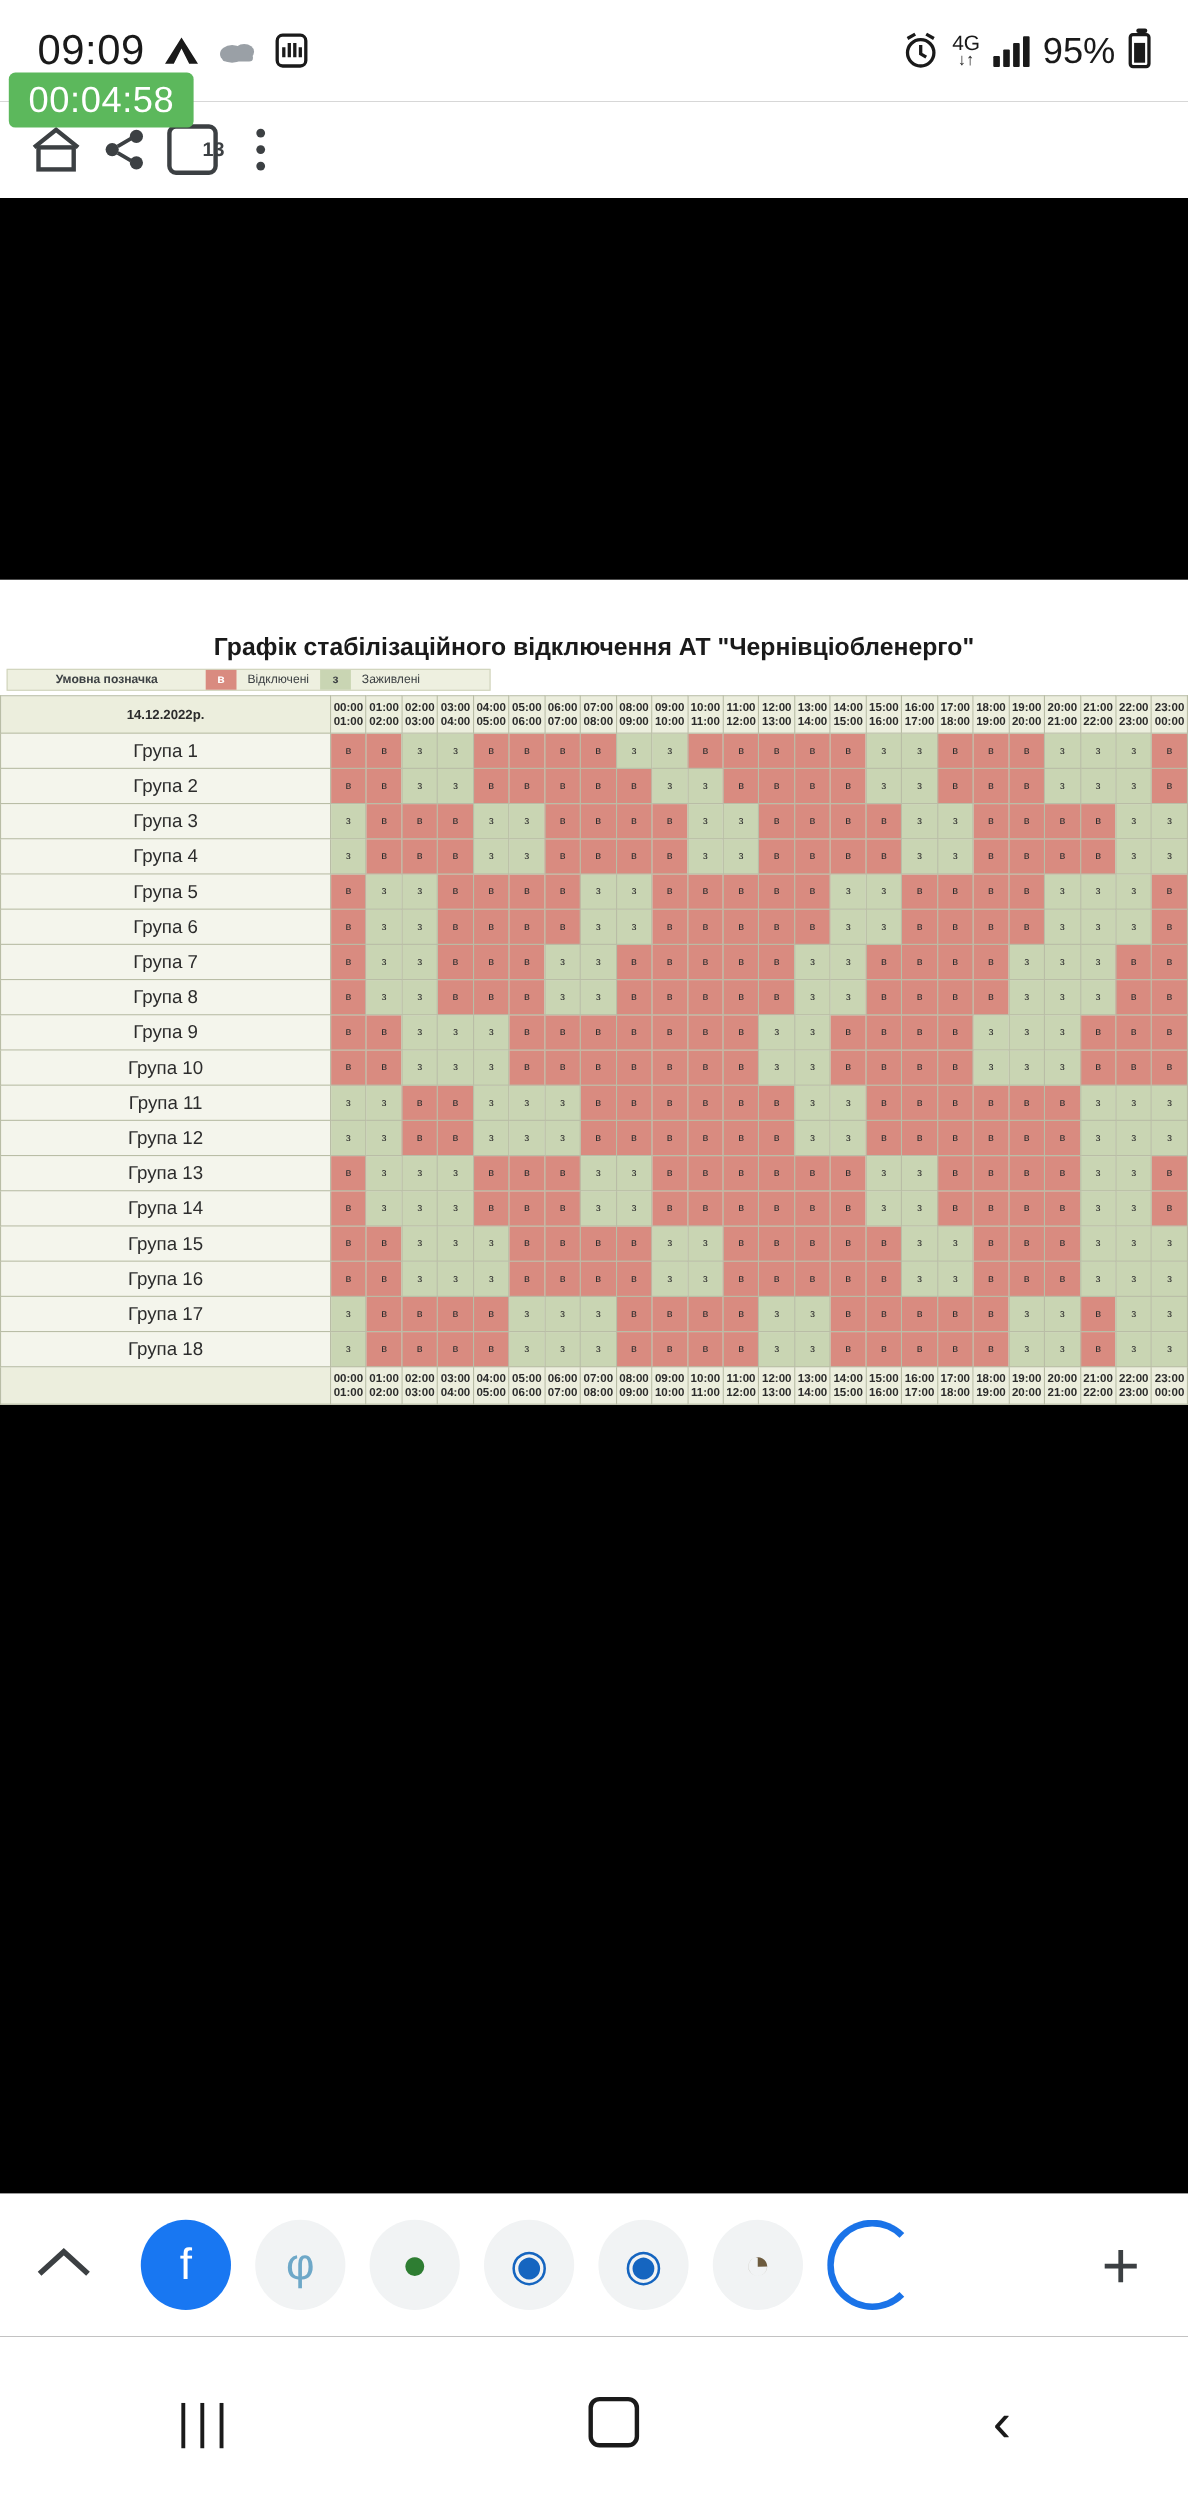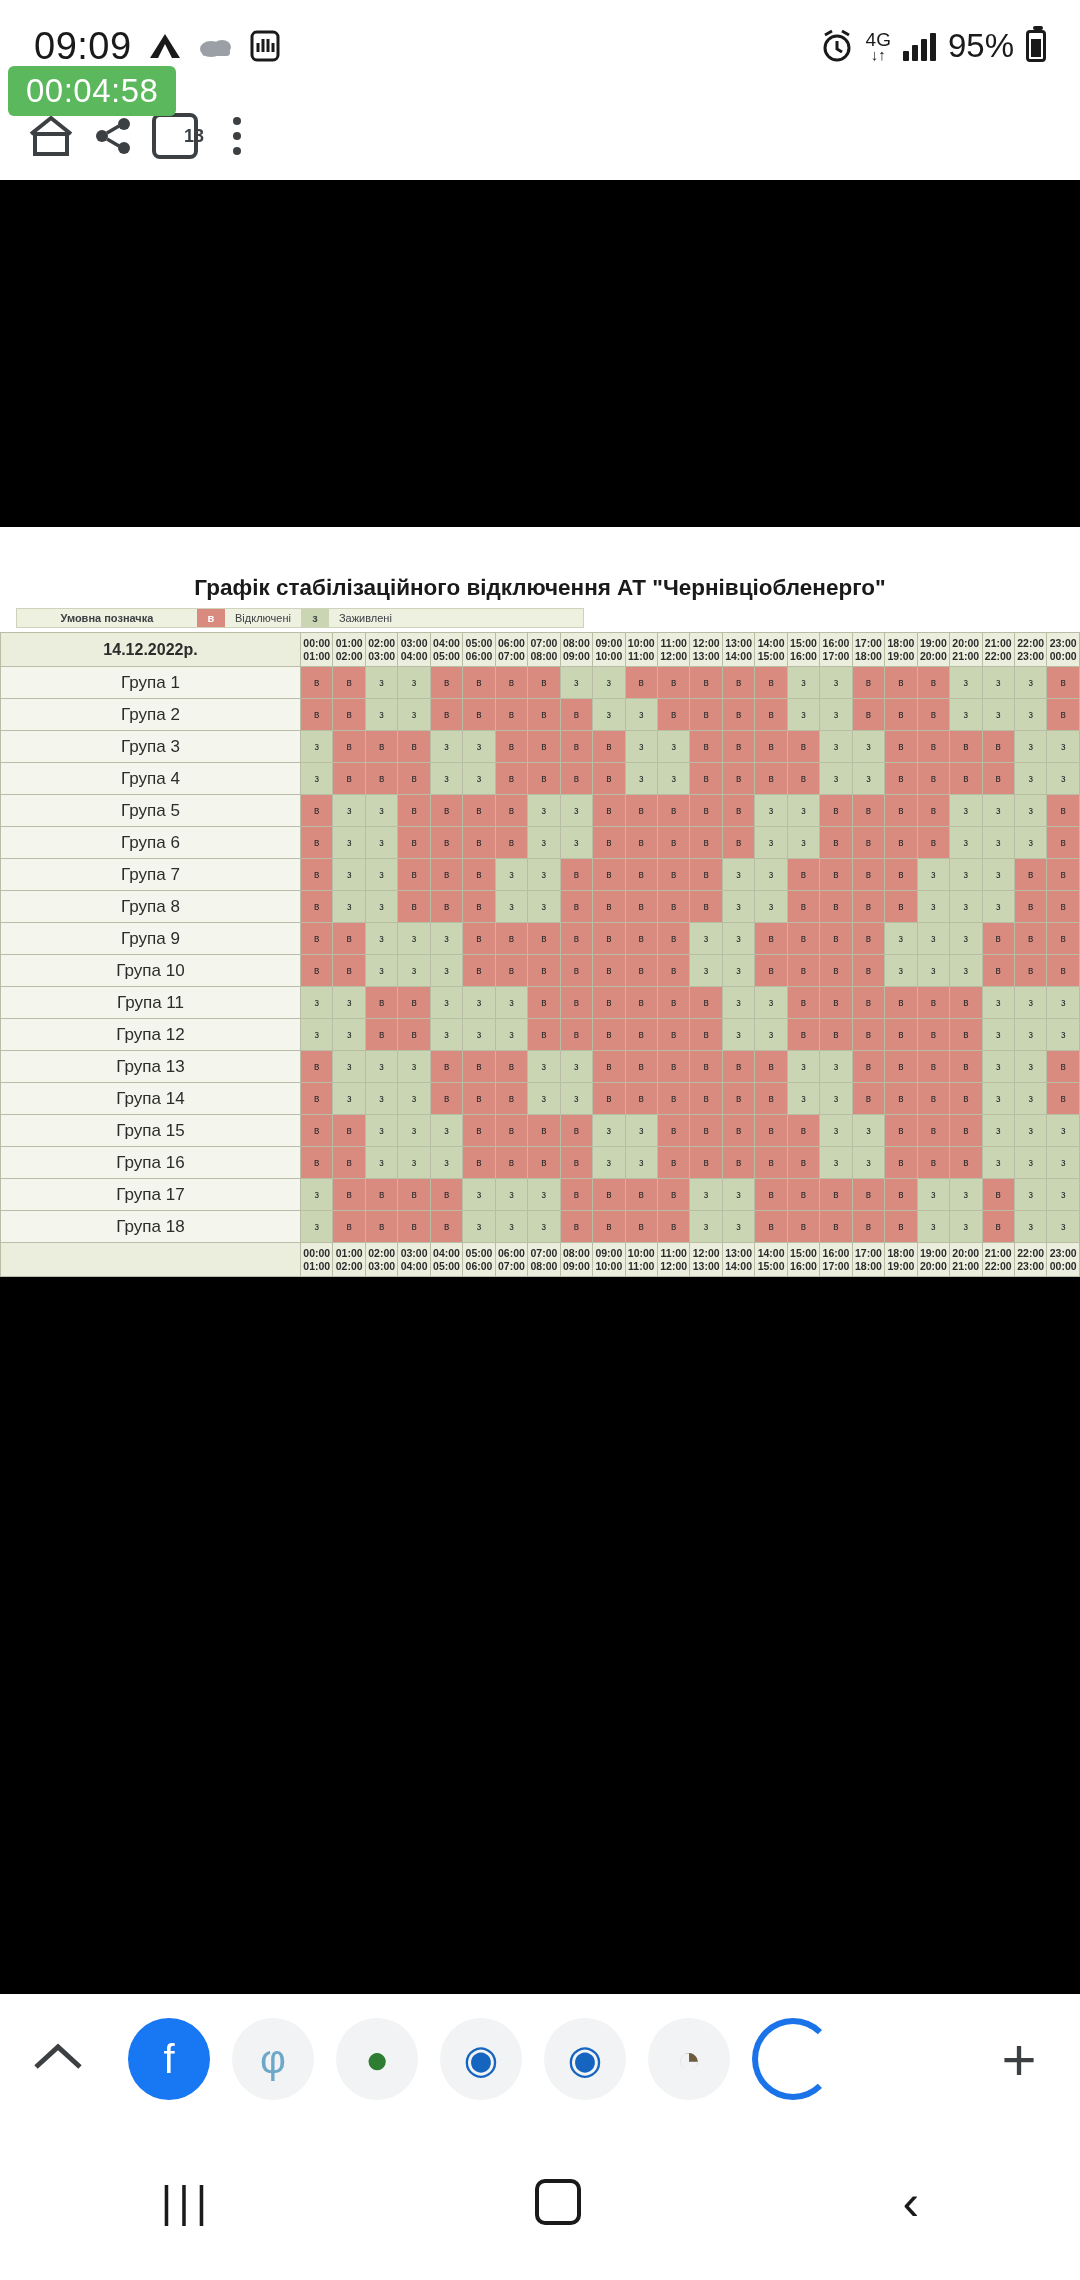--- a/index.html
+++ b/index.html
@@ -67,40 +67,40 @@
     position: absolute; left: 0; right: 0; top: 347px;
     background: #fff; padding: 6px 0 0 0;
   }
   .doc-title {
     text-align: center; font-size: 22.5px; font-weight: bold; color: #1a1a1a;
     padding: 6px 0 7px 0;
     margin-top: 36px;
   }
   .legend {
     display: flex; align-items: center; font-size: 11px;
-    background: #eef0e0; width: 568px; margin-left: 16px; border: 1px solid #cfd3bb;
+    background: #eef0e0; width: 440px; margin-left: 6px; border: 1px solid #cfd3bb;
   }
   .legend .lg-label { width: 180px; text-align:center; font-weight:bold; color:#3c4043; padding: 3px 0;}
   .legend .sw { width: 28px; text-align:center; color:#fff; font-weight:bold; padding: 3px 0; }
   .legend .sw.off { background:#d98b80; }
   .legend .sw.on { background:#c9d5b3; color:#3c4043; }
   .legend .lg-text { padding: 0 10px; color:#3c4043; }
 
   table.sched { border-collapse: collapse; width: 1080px; table-layout: fixed; margin-top: 4px; }
   table.sched td, table.sched th { border: 1px solid #b9bda6; }
   .hdr-month {
     background: #8c8f5e; color:#fff; font-weight:bold; font-size: 21px;
     text-align:center; height: 31px;
   }
   .hdr-hours {
     background: #8c8f5e; color:#fff; font-weight:bold; font-size: 18px;
     text-align:center;
   }
   .date-cell {
-    background:#eceedd; color:#2c2c2c; font-weight:bold; font-size: 16px;
+    background:#eceedd; color:#2c2c2c; font-weight:bold; font-size: 12px;
     text-align:center; height: 34px;
   }
   .hour-head {
     background:#eceedd; color:#2c2c2c; font-size: 10.5px; text-align:center;
     line-height: 1.15; height: 34px; font-weight: bold;
   }
   .grp-name {
     background:#f4f5ec; color:#2c2c2c; font-size: 17px; text-align:center;
     height: 32px; font-weight: normal;
   }

